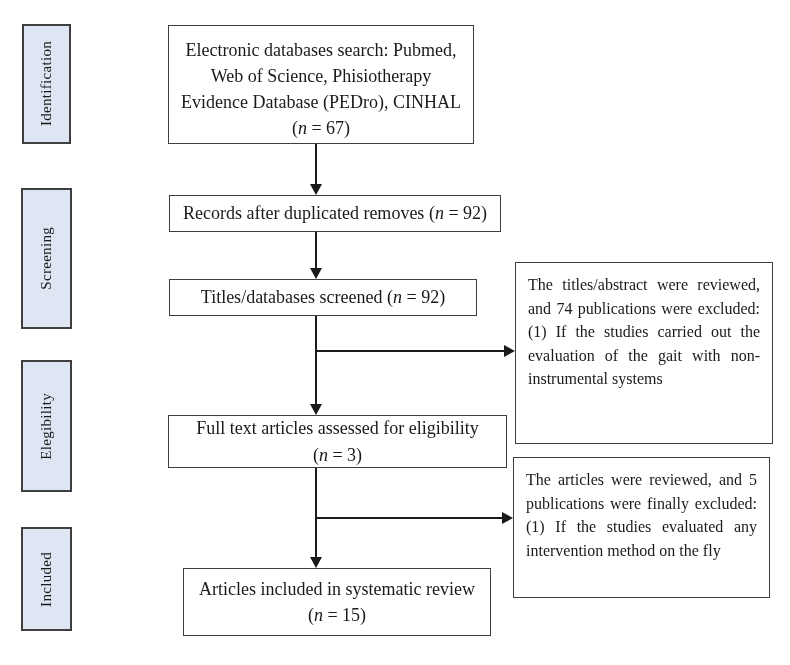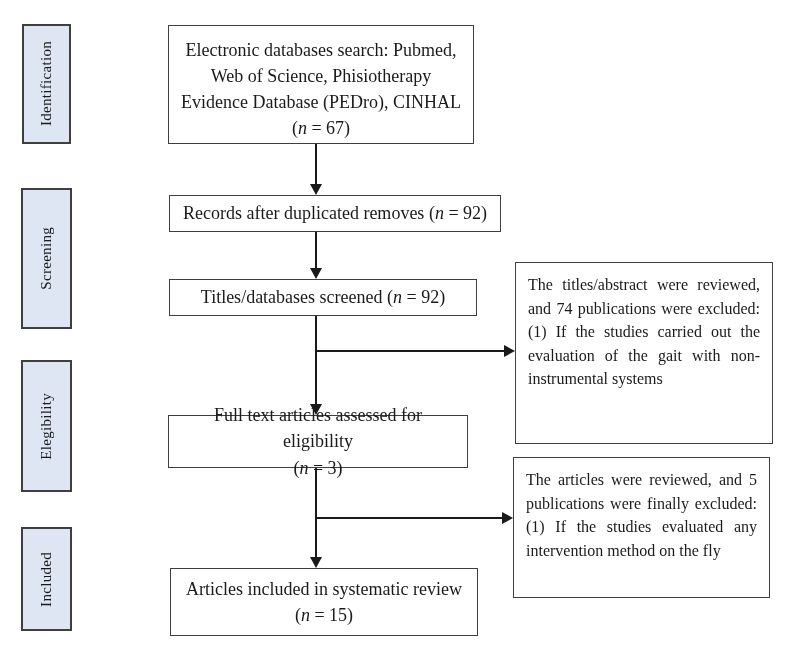--- a/index.html
+++ b/index.html
@@ -104,26 +104,26 @@
   </div>
 
   <div class="flow-box" style="left:169px; top:195px; width:332px; height:37px;">
     <div><span>Records after duplicated removes </span><span>(</span><span class="n-var">n</span><span> = 92)</span></div>
   </div>
 
   <div class="flow-box" style="left:169px; top:279px; width:308px; height:37px;">
     <div><span>Titles/databases screened </span><span>(</span><span class="n-var">n</span><span> = 92)</span></div>
   </div>
 
-  <div class="flow-box" style="left:168px; top:415px; width:300px; height:53px;">
+  <div class="flow-box" style="left:168px; top:415px; width:339px; height:53px;">
     <div><span>Full text articles assessed for eligibility</span></div>
     <div><span>(</span><span class="n-var">n</span><span> = 3)</span></div>
   </div>
 
-  <div class="flow-box" style="left:170px; top:568px; width:308px; height:68px;">
+  <div class="flow-box" style="left:183px; top:568px; width:308px; height:68px;">
     <div><span>Articles included in systematic review</span></div>
     <div><span>(</span><span class="n-var">n</span><span> = 15)</span></div>
   </div>
 
   <div class="side-box" style="left:515px; top:262px; width:258px; height:182px;">
     <span>The titles/abstract were reviewed, and 74 publications were excluded: (1) If the studies carried out the evaluation of the gait with non-instrumental systems</span>
   </div>
   <div class="side-box" style="left:513px; top:457px; width:257px; height:141px;">
     <span>The articles were reviewed, and 5 publications were finally excluded: (1) If the studies evaluated any intervention method on the fly</span>
   </div>

